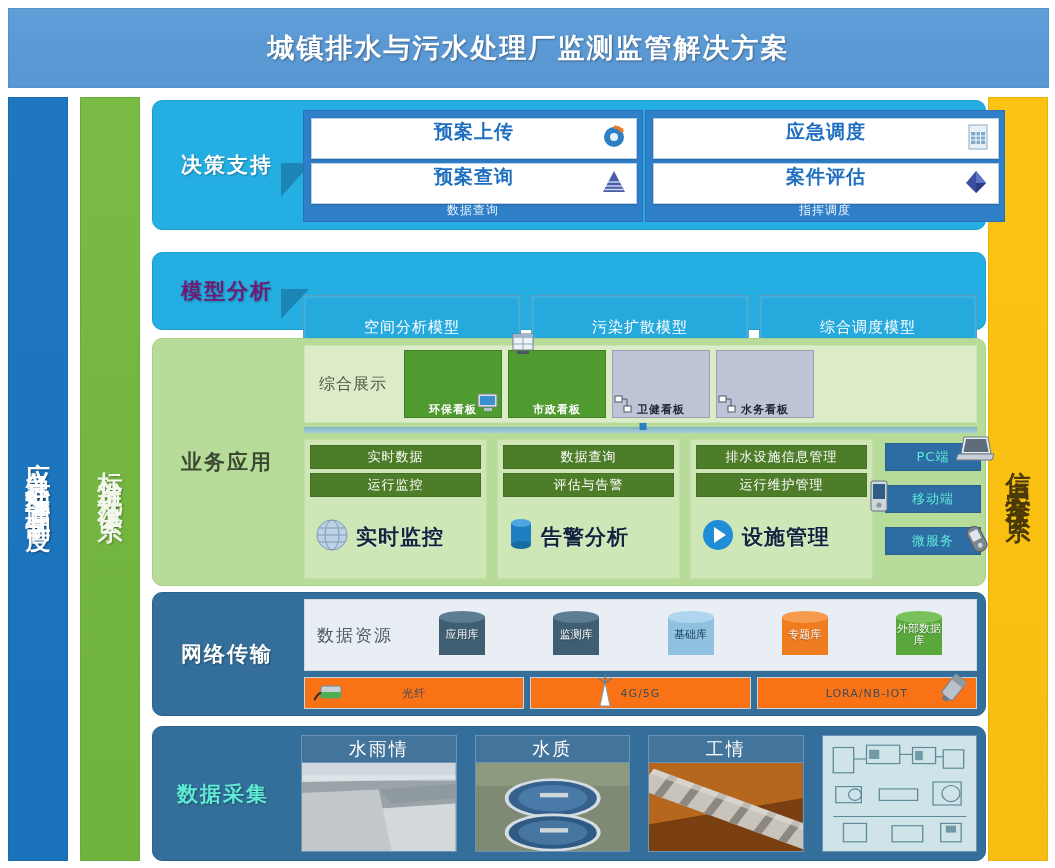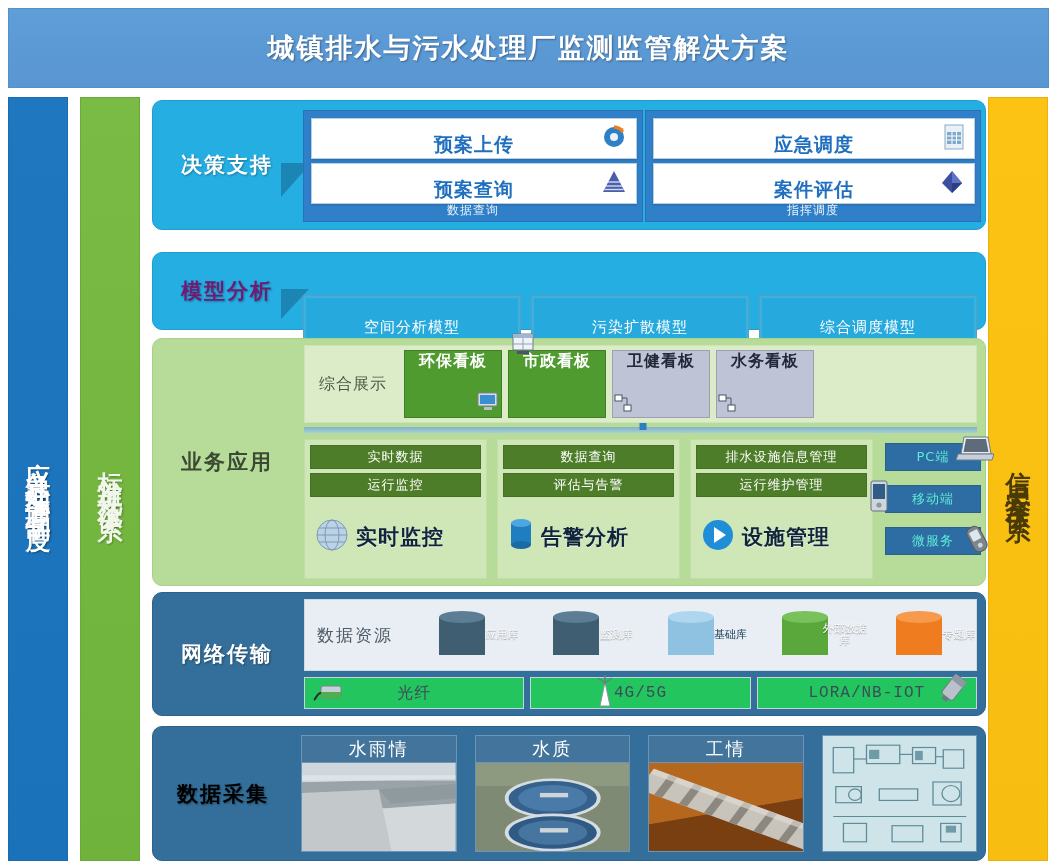--- a/index.html
+++ b/index.html
@@ -69,25 +69,25 @@
   .dec-notch{
     left:128px;top:62px;
     border-top:34px solid #1b86b3;
     border-right:30px solid transparent;
   }
   .dec-group{
     position:absolute;top:9px;height:110px;
     background:#2f7fc9;border:1px solid #2a72b5;
   }
   .dec-group.g1{left:150px;width:338px;}
-  .dec-group.g2{left:492px;width:334px;}
+  .dec-group.g2{left:492px;width:334px;padding-left:24px;}
   .dec-btn{
     position:absolute;left:7px;width:calc(100% - 14px);height:39px;
     background:#ffffff;border:1px solid #b9cfe4;
-    display:flex;align-items:flex-end;justify-content:center;
+    display:flex;align-items:flex-start;justify-content:center;
     box-shadow:0 1px 2px rgba(0,0,0,.18);
   }
   .dec-btn.b1{top:7px;}
   .dec-btn.b2{top:52px;}
   .dec-btn-label{color:#1f6fc0;font-size:19px;font-weight:bold;letter-spacing:1px;}
   .dec-btn .ico{position:absolute;right:9px;top:50%;transform:translateY(-50%);}
   .dec-sub{
     position:absolute;left:0;bottom:2px;width:100%;
     text-align:center;color:#eaf3fb;font-size:12px;letter-spacing:1px;
   }
@@ -126,22 +126,22 @@
     position:absolute;left:3px;top:6px;right:8px;height:76px;
     background:#dcecc9;border:1px solid #cfe3b8;
     display:flex;align-items:stretch;
   }
   .dash-label{
     width:96px;display:flex;align-items:center;justify-content:center;
     color:#4c5a42;font-size:16px;letter-spacing:1px;
   }
   .dash-tile{
     position:relative;width:96px;margin:4px 3px;
-    display:flex;align-items:flex-start;justify-content:center;
-    font-size:16px;font-weight:bold;letter-spacing:1px;
+    display:flex;align-items:flex-end;justify-content:center;
+    font-size:11px;font-weight:bold;letter-spacing:1px;
     border:1px solid rgba(0,0,0,.18);
   }
   .dash-tile.green{background:#4f9b2f;color:#ffffff;}
   .dash-tile.grey{background:#bec3d6;color:#232838;}
   .dash-sep{
     position:absolute;left:3px;right:8px;top:88px;height:6px;
     background:linear-gradient(180deg,#7fb3c4,#a8cdd8);
   }
   .dash-sep-dot{
     position:absolute;left:50%;top:84px;width:7px;height:7px;
@@ -181,59 +181,59 @@
     display:flex;align-items:center;justify-content:center;
     color:#5eead4;font-size:13px;letter-spacing:1px;
   }
 
   
   .row-network{
     left:152px;top:592px;width:832px;height:122px;
     background:#336f9a;border:1px solid #2d6389;
   }
   .row-network .row-label{width:148px;color:#ffffff;text-shadow:1px 1px 2px rgba(0,0,0,.35);}
-  .net-inner{position:absolute;left:148px;top:0;right:0;height:100%;font-family:Liberation Mono, monospace;}
+  .net-inner{position:absolute;left:148px;top:0;right:0;height:100%;}
   .db-panel{
     position:absolute;left:3px;top:6px;right:8px;height:70px;
     background:#e8eef3;border:1px solid #cfdae3;
     display:flex;align-items:center;
   }
   .db-label{
     width:100px;text-align:center;color:#4e5b68;
     font-size:17px;letter-spacing:2px;
   }
   .db-item{
     position:relative;flex:1;height:100%;
     display:flex;align-items:center;justify-content:center;
   }
   .cyl{position:relative;width:46px;height:48px;}
   .cyl .body{position:absolute;left:0;top:6px;width:46px;height:38px;}
   .cyl .top{position:absolute;left:0;top:0;width:46px;height:12px;border-radius:50%;}
   .cyl .txt{
     position:absolute;left:0;top:0;width:46px;height:48px;
     display:flex;align-items:center;justify-content:center;
     text-align:center;font-size:11px;line-height:1.1;color:#ffffff;
-    z-index:3;text-shadow:0 1px 1px rgba(0,0,0,.4);padding-left:40px;
+    z-index:3;text-shadow:0 1px 1px rgba(0,0,0,.4);
   }
   .link-row{
     position:absolute;left:3px;bottom:6px;right:8px;height:32px;
     display:flex;gap:6px;
   }
   .link-item{
-    position:relative;flex:1;background:#22c55e;border:1px solid #c7d4de;
-    display:flex;align-items:center;justify-content:center;
-    color:#3d4c5a;font-size:16px;letter-spacing:1px;
+    position:relative;flex:1;background:#f97316;border:1px solid #c7d4de;
+    display:flex;align-items:center;justify-content:center;
+    color:#3d4c5a;font-size:11px;letter-spacing:1px;
   }
 
   
   .row-data{
     left:152px;top:726px;width:832px;height:133px;
     background:#336f9a;border:1px solid #2d6389;
   }
-  .row-data .row-label{width:140px;color:#000000;text-shadow:1px 1px 2px rgba(0,0,0,.35);}
+  .row-data .row-label{width:140px;color:#5eead4;text-shadow:1px 1px 2px rgba(0,0,0,.35);}
   .data-tiles{
     position:absolute;left:148px;top:8px;right:8px;bottom:8px;
     display:flex;gap:18px;
   }
   .data-tile{
     flex:1;display:flex;flex-direction:column;
     border:1px solid #6d94b4;background:#43749b;
   }
   .data-cap{
     height:26px;display:flex;align-items:center;justify-content:center;
@@ -502,31 +502,31 @@
         <div class="db-item">
           <span class="cyl">
             <span class="body" style="background:#8fc2e0"></span>
             <span class="top" style="background:#aed6ee"></span>
             <span class="txt" style="color:#173a52;text-shadow:none;">基础库</span>
           </span>
         </div>
 
         <div class="db-item">
           <span class="cyl">
+            <span class="body" style="background:#f07c20"></span>
+            <span class="top" style="background:#f79a4d"></span>
+            <span class="txt">专题库</span>
+          </span>
+        </div>
+
+        <div class="db-item">
+          <span class="cyl">
             <span class="body" style="background:#5aa83c"></span>
             <span class="top" style="background:#79c25b"></span>
             <span class="txt">外部数据库</span>
-          </span>
-        </div>
-
-        <div class="db-item">
-          <span class="cyl">
-            <span class="body" style="background:#f07c20"></span>
-            <span class="top" style="background:#f79a4d"></span>
-            <span class="txt">专题库</span>
           </span>
         </div>
       </div>
 
       <div class="link-row">
         <div class="link-item">
           <span class="ico" style="position:absolute;left:8px;top:3px;">
             <svg width="34" height="24" viewBox="0 0 34 24">
               <rect x="8" y="5" width="20" height="12" rx="2" fill="#c7cfd6" stroke="#7a848d"></rect>
               <rect x="8" y="11" width="20" height="6" fill="#4caf50"></rect>

